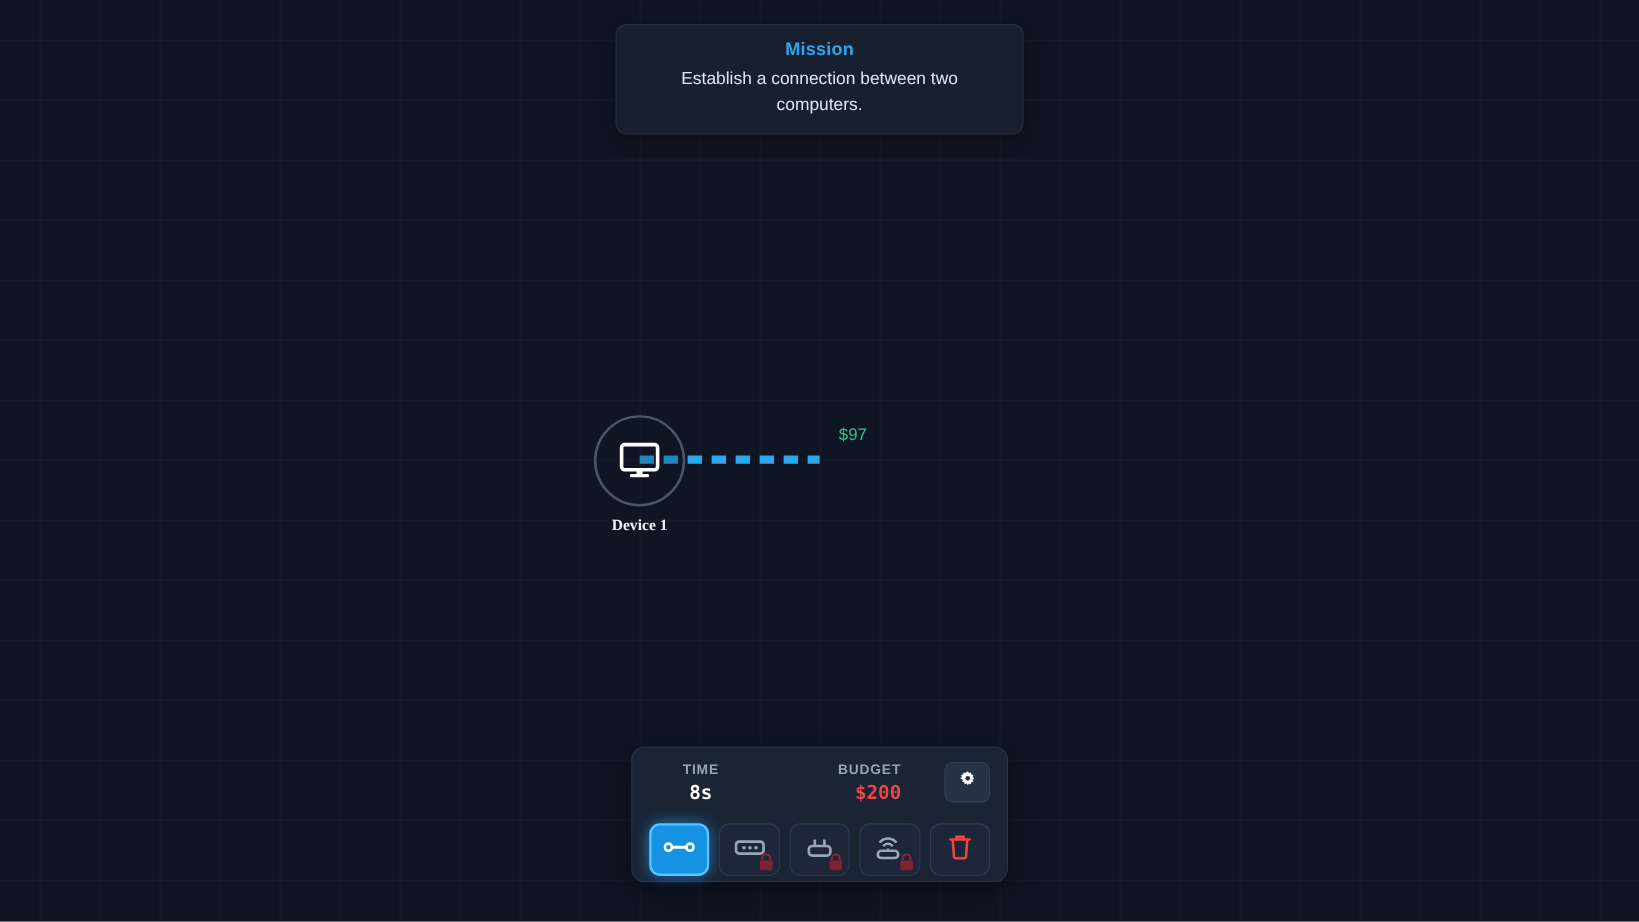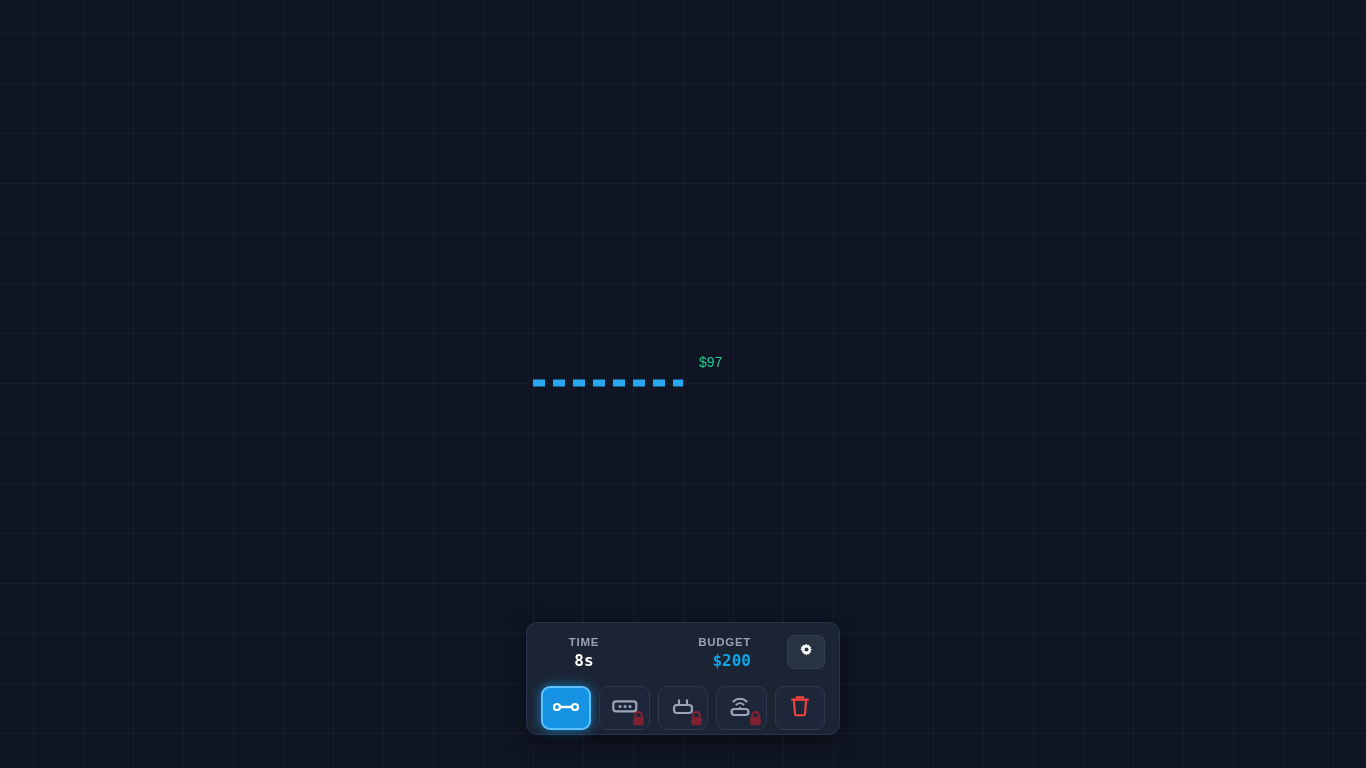--- a/index.html
+++ b/index.html
@@ -145,38 +145,52 @@
     position: absolute;
     right: 4px; bottom: 3px;
     width: 13px; height: 15px;
   }
 </style>
 </head>
 <body>
 
 <div id="stage" style="background-color: rgb(15, 21, 35);">
 
+  <div id="mission-panel">
+    <div id="mission-title" style="color: rgb(48, 166, 239);">Mission</div>
+    <div id="mission-text">Establish a connection between two computers.</div>
+  </div>
 
   <svg id="link-layer">
     <line id="pending-link-line" x1="533" y1="383" x2="683" y2="383" stroke="#29a8f0" stroke-width="7" stroke-dasharray="12 8"></line>
   </svg>
   <div id="link-cost" style="left: 699px; top: 354px; color: rgb(34, 201, 140);">$97</div>
 
+  <div class="node" style="left:533px; top:384px;">
+    <span>
+      <svg width="36" height="32" viewBox="0 0 36 32" fill="none">
+        <rect x="3" y="2.5" width="30" height="21" rx="2.5" stroke="#ffffff" stroke-width="3"></rect>
+        <rect x="15.5" y="23.5" width="5" height="4" fill="#ffffff"></rect>
+        <rect x="10" y="27" width="16" height="2.8" rx="1.2" fill="#ffffff"></rect>
+      </svg>
+    </span>
+    <div class="node-label">Device 1</div>
+  </div>
 
 
   <div id="toolbar">
 
     <div id="stat-row">
       <div class="stat" id="stat-time">
         <div class="stat-label">TIME</div>
         <div class="stat-value" id="time-value">8s</div>
       </div>
       <div class="stat" id="stat-budget">
         <div class="stat-label">BUDGET</div>
-        <div class="stat-value" id="budget-value" style="color: #0ea5e9;">$200</div>
+        <div class="stat-value" id="budget-value" style="color: #ef4444;">$200</div>
       </div>
       <div id="settings-button">
         <span>
           <svg width="15" height="15" viewBox="0 0 16 16" fill="#ffffff">
             <path d="M8 0.8l1 1.5 1.8-.5.3 1.8 1.8.4-.6 1.8 1.4 1.2-1.4 1.2.6 1.8-1.8.4-.3 1.8-1.8-.5-1 1.5-1-1.5-1.8.5-.3-1.8-1.8-.4.6-1.8L1.3 7l1.4-1.2-.6-1.8 1.8-.4.3-1.8 1.8.5z"></path>
             <circle cx="8" cy="7" r="2.1" fill="#273243"></circle>
           </svg>
         </span>
       </div>
     </div>

